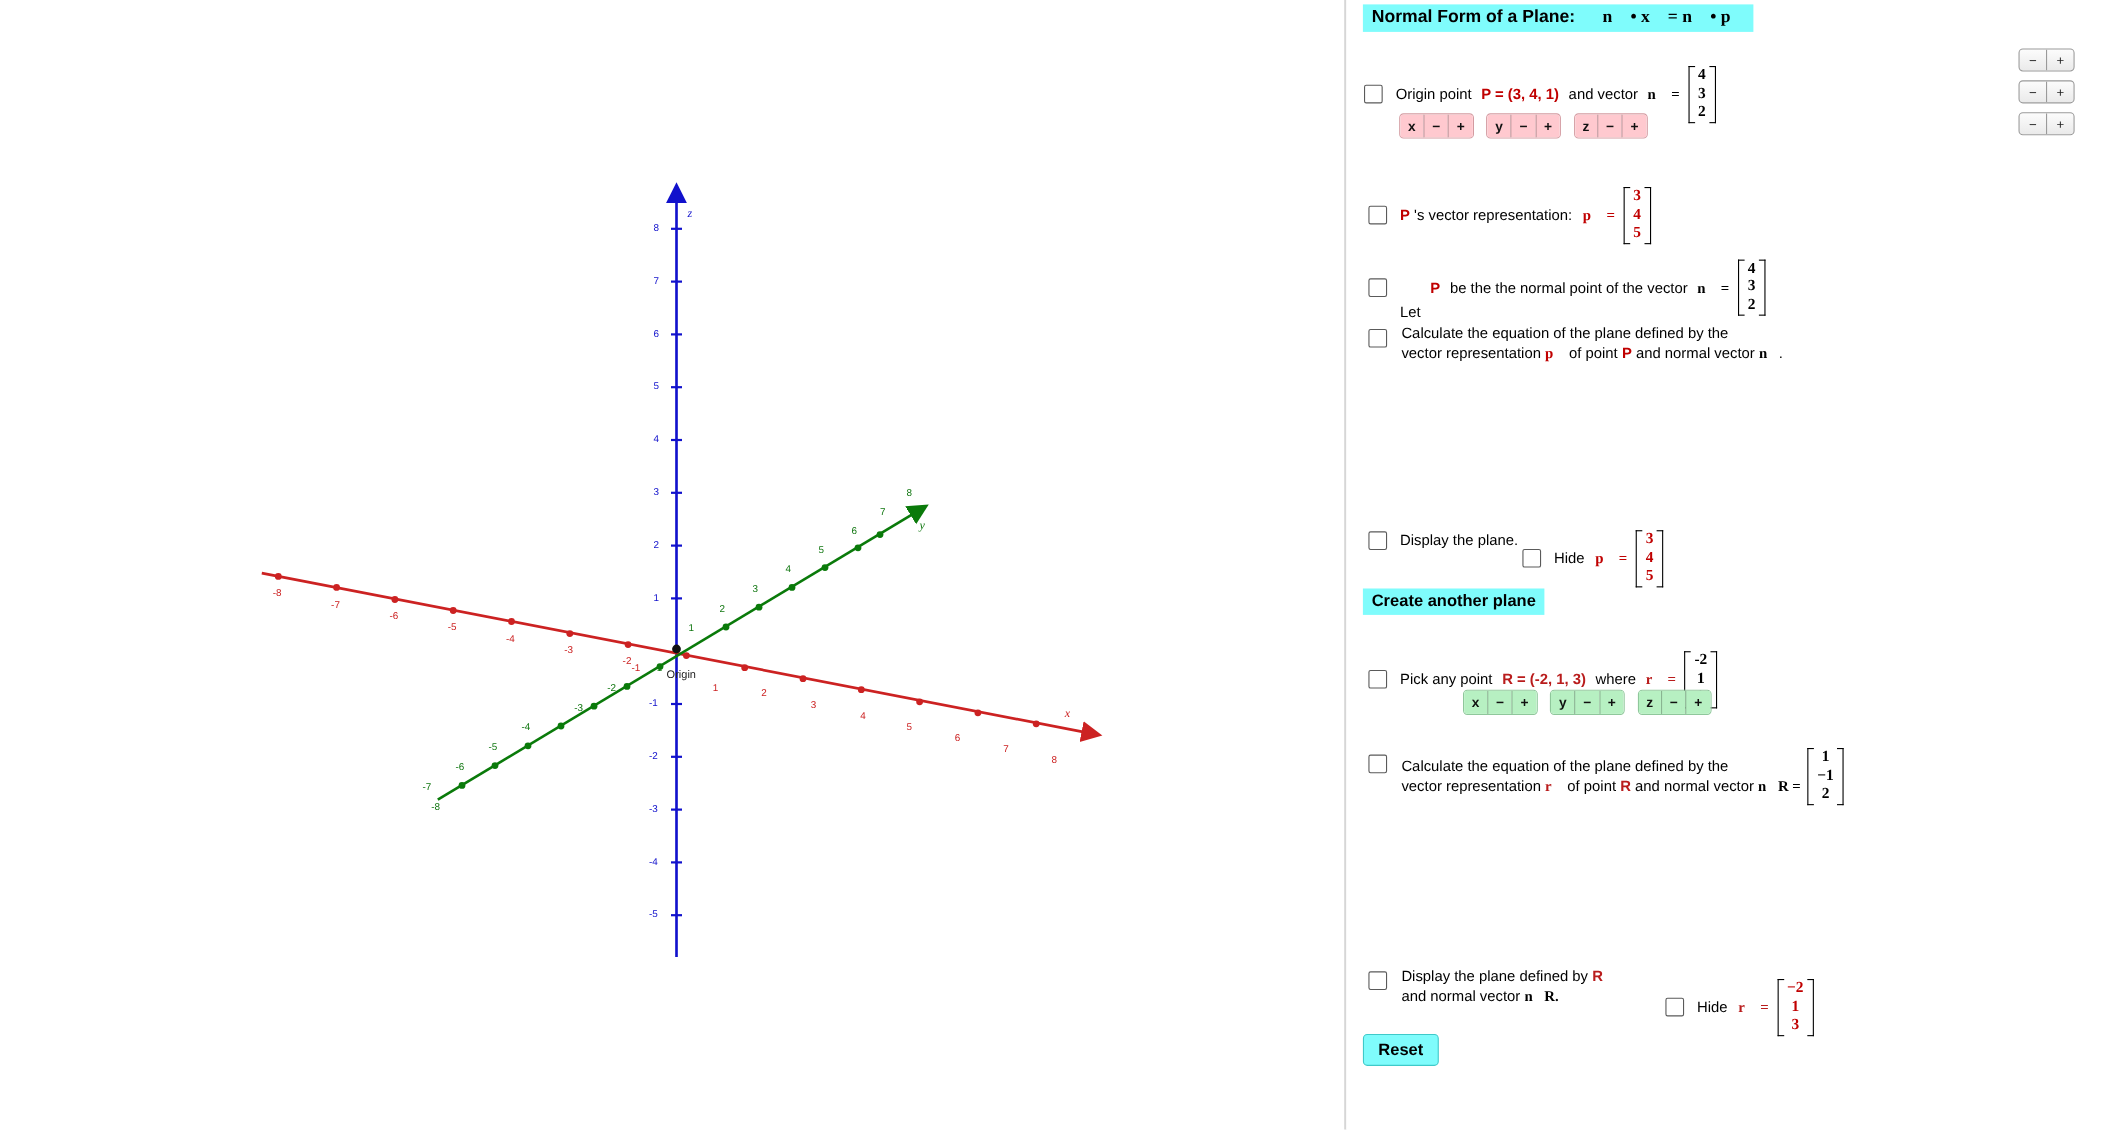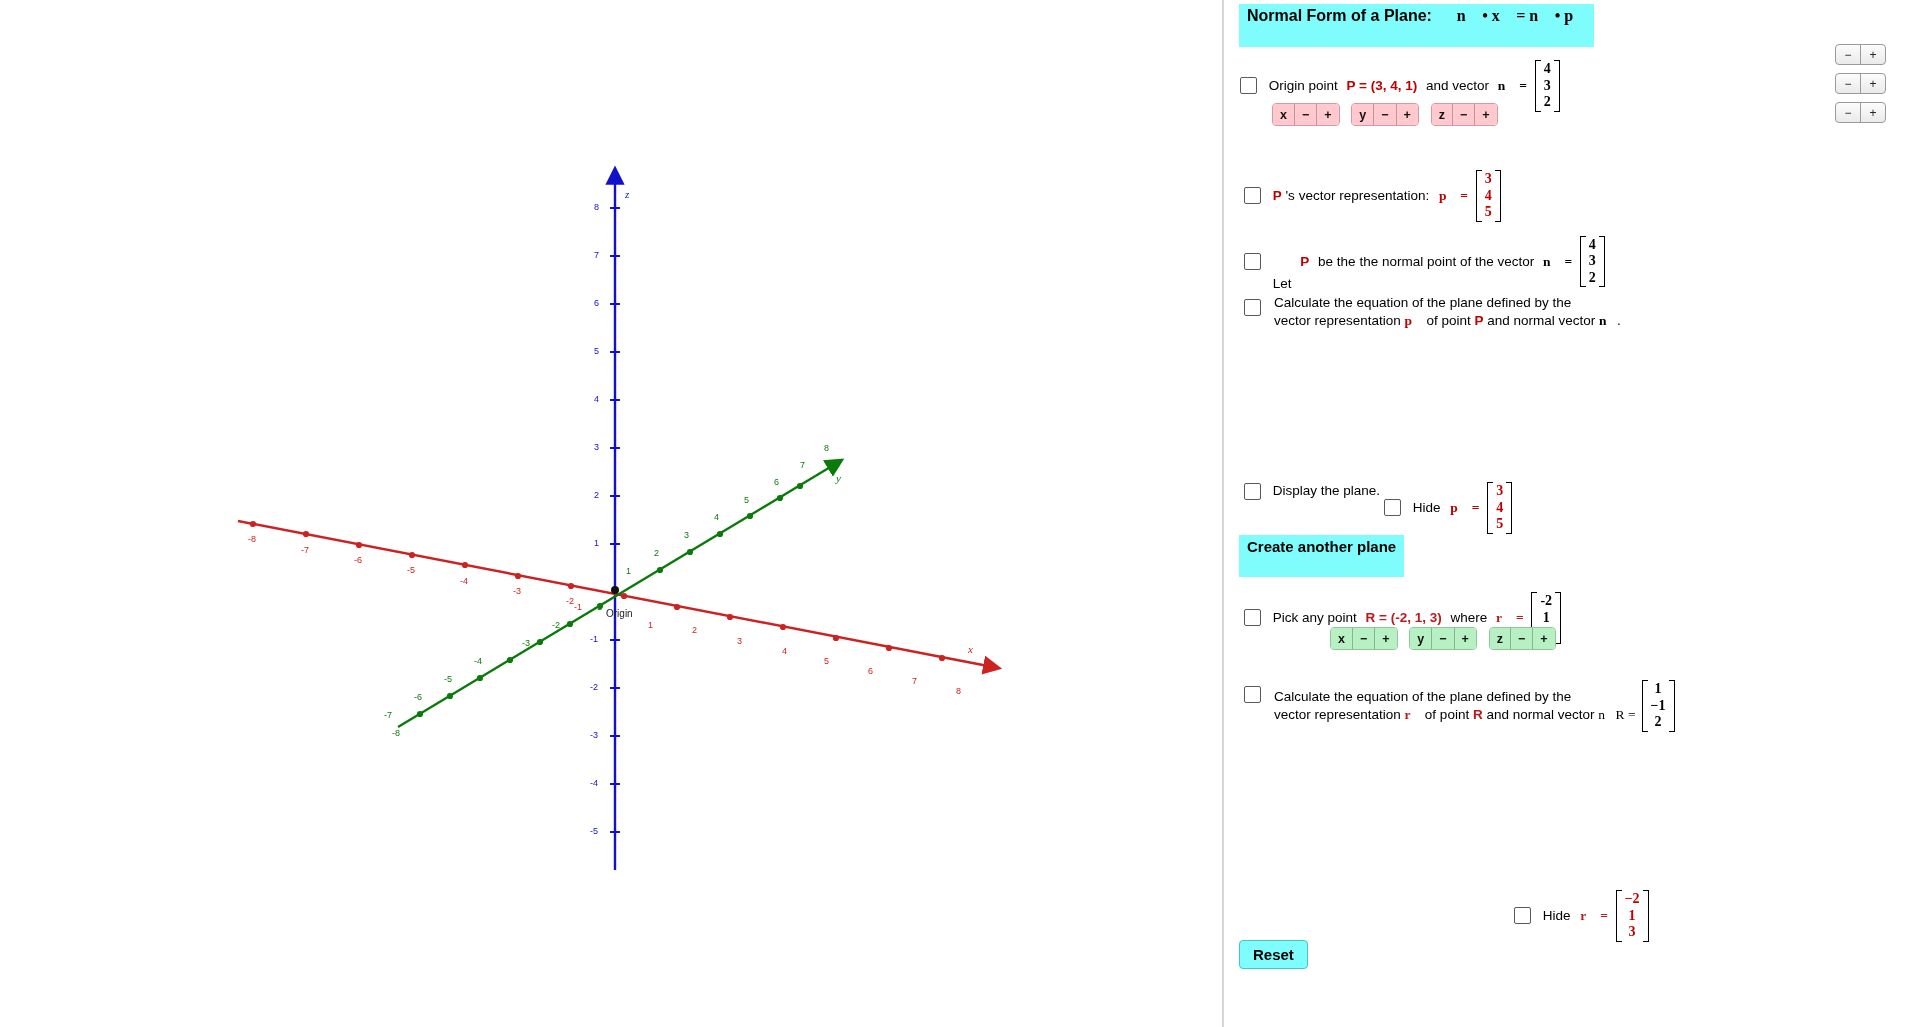--- a/index.html
+++ b/index.html
@@ -58,21 +58,21 @@
     width: 696px; height: 1027px;
     background: #ffffff;
     font-size: 13.5px;
     color: #000;
   }
   .banner {
     position: absolute;
     background: #7ffcfc;
     color: #000;
     font-weight: bold;
-    padding: 3px 8px 22px 8px;
+    padding: 3px 8px 4px 8px;
     white-space: nowrap;
   }
   #title-banner { left: 15px; top: 4px; font-size: 16px; }
   #create-banner { left: 15px; top: 535px; font-size: 15px; }
 
   .row { position: absolute; }
   .chk {
     width: 17px; height: 17px;
     border: 1.4px solid #5a5a5a;
     background: #fff;
@@ -453,31 +453,44 @@
       <span class="chk" style="position:absolute; left:0; top:6px;"></span>
       <div style="margin-left:30px; display:flex; align-items:center;">
         <div>
           <div>Calculate the equation of the plane defined by the</div>
           <div style="margin-top:3px;">
             <span>vector representation</span>
             <span class="serif green" style="font-weight:bold;">r⃗</span>
             <span>of point</span>
             <span class="green" style="font-weight:bold;">R</span>
             <span>and normal vector</span>
-            <span class="serif" style="font-weight:normal;margin-top:20px;">n⃗R =</span>
+            <span class="serif" style="font-weight:bold;margin-top:20px;">n⃗R =</span>
           </div>
         </div>
         <span class="mat blacktxt" style="margin-left:6px; align-self:flex-end;">
           <div>1</div>
           <div>−1</div>
           <div>2</div>
         </span>
       </div>
     </div>
 
+    <div class="row" style="left:20px; top:880px; width:290px;">
+      <span class="chk" style="position:absolute; left:0; top:3px;"></span>
+      <div style="margin-left:30px;">
+        <div>
+          <span>Display the plane defined by</span>
+          <span class="green" style="font-weight:bold;">R</span>
+        </div>
+        <div style="margin-top:3px;">
+          <span>and normal vector</span>
+          <span class="serif" style="font-weight:bold;">n⃗R.</span>
+        </div>
+      </div>
+    </div>
 
     <div class="row" style="left:290px; top:890px;">
       <span class="chk"></span>
       <span class="lbl" style="margin-left:8px;">Hide</span>
       <span class="lbl serif green" style="margin-left:6px; font-weight:bold;">r⃗ =</span>
       <span class="mat redtxt" style="margin-left:4px;">
         <div>−2</div>
         <div>1</div>
         <div>3</div>
       </span>

